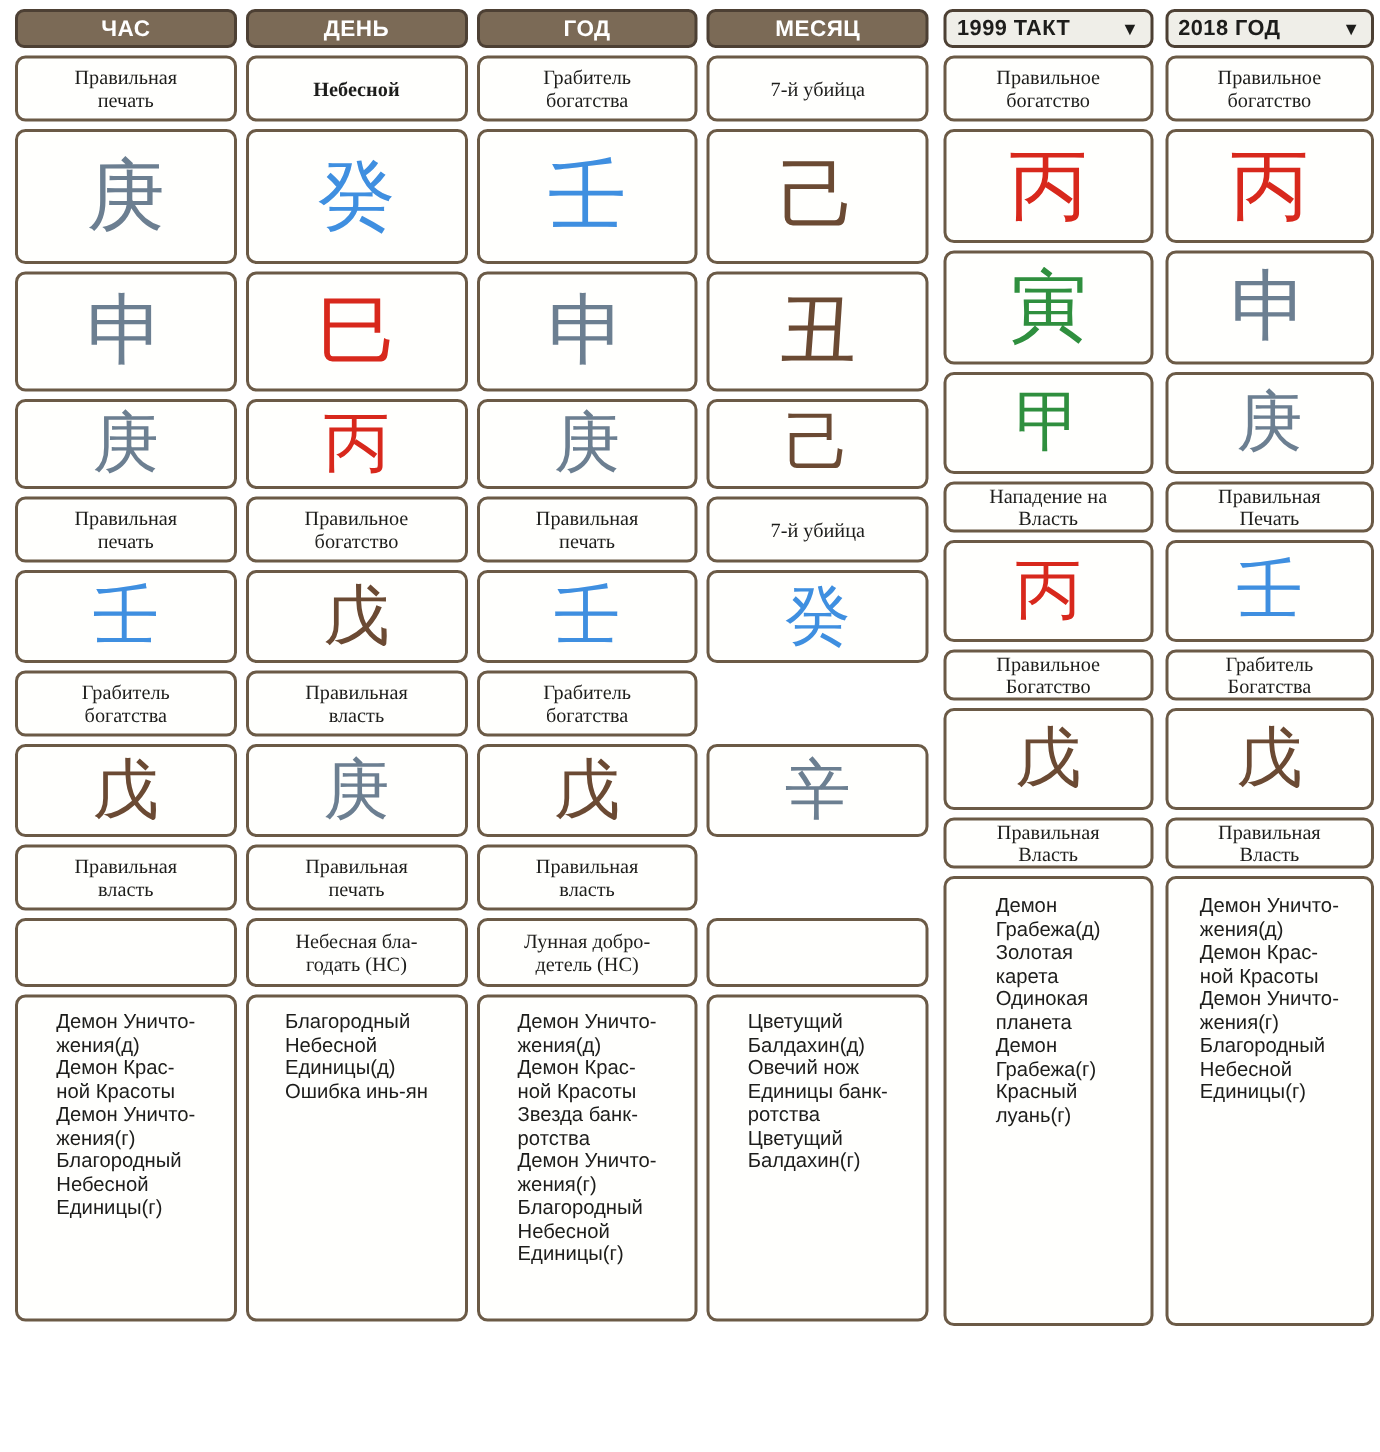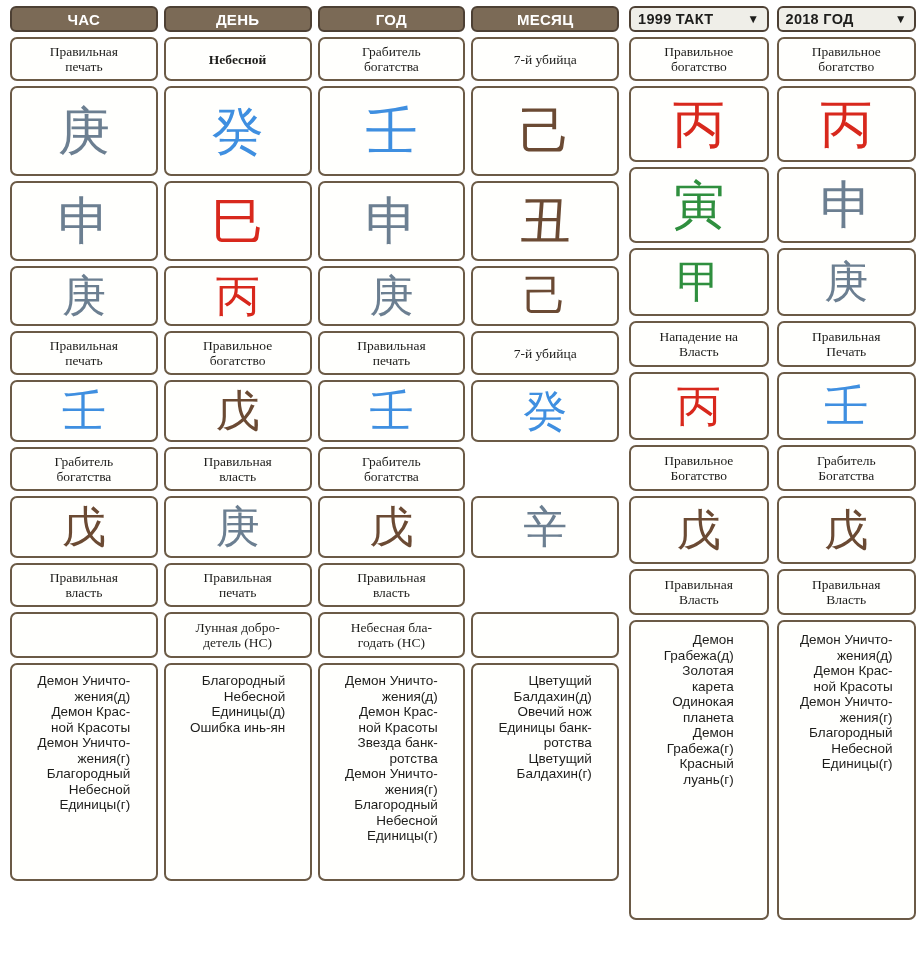--- a/index.html
+++ b/index.html
@@ -82,36 +82,36 @@
   .r-gl2  > .cell { height: 80px; }
   .r-gl3  > .cell { height: 60px; }
   .r-gl4  > .cell { height: 62px; }
   .r-blank > .cell { height: 46px; }
   .r-notes > .cell { min-height: 218px; align-items: flex-start; padding-top: 6px; }
   .notes {
     font-size: 13.5px;
     line-height: 15.5px;
     color: #1d1d1b;
     white-space: pre-line;
-    text-align: right;
+    text-align: left;
     padding: 2px 3px;
   }
 
   
   .right {
     width: 302px;
     display: flex;
     flex-direction: column;
     gap: 5px;
   }
   .row2 { display: grid; grid-template-columns: repeat(2, 1fr); gap: 8px; }
   .row2.lab-r > .cell { height: 44px; }
   .row2.gl-r  > .cell { height: 76px; }
   .row2.gl-r2 > .cell { height: 68px; }
-  .row2.lab-r2 > .cell { height: 46px; }
+  .row2.lab-r2 > .cell { height: 34px; }
   .row2.notes-r > .cell { min-height: 300px; align-items: flex-start; padding-top: 8px; }
   .caret { font-size: 12px; }
   .hdr.light .ttl { font-size: 14.5px; font-weight: bold; }
 </style>
 </head>
 <body>
 
 <div id="root">
 
   <div class="left">
@@ -258,26 +258,26 @@
           <span class="lab">Правильная
 власть</span>
         </div>
     </div>
 
     <div class="row r-blank">
       <div class="cell">
           <span class="lab"></span>
         </div>
       <div class="cell">
+          <span class="lab">Небесная бла-
+годать (НС)</span>
+        </div>
+      <div class="cell">
           <span class="lab">Лунная добро-
 детель (НС)</span>
-        </div>
-      <div class="cell">
-          <span class="lab">Небесная бла-
-годать (НС)</span>
         </div>
       <div class="cell">
           <span class="lab"></span>
         </div>
     </div>
 
     <div class="row r-notes">
       <div class="cell">
           <span class="notes">Демон Уничто-
 жения(д)

